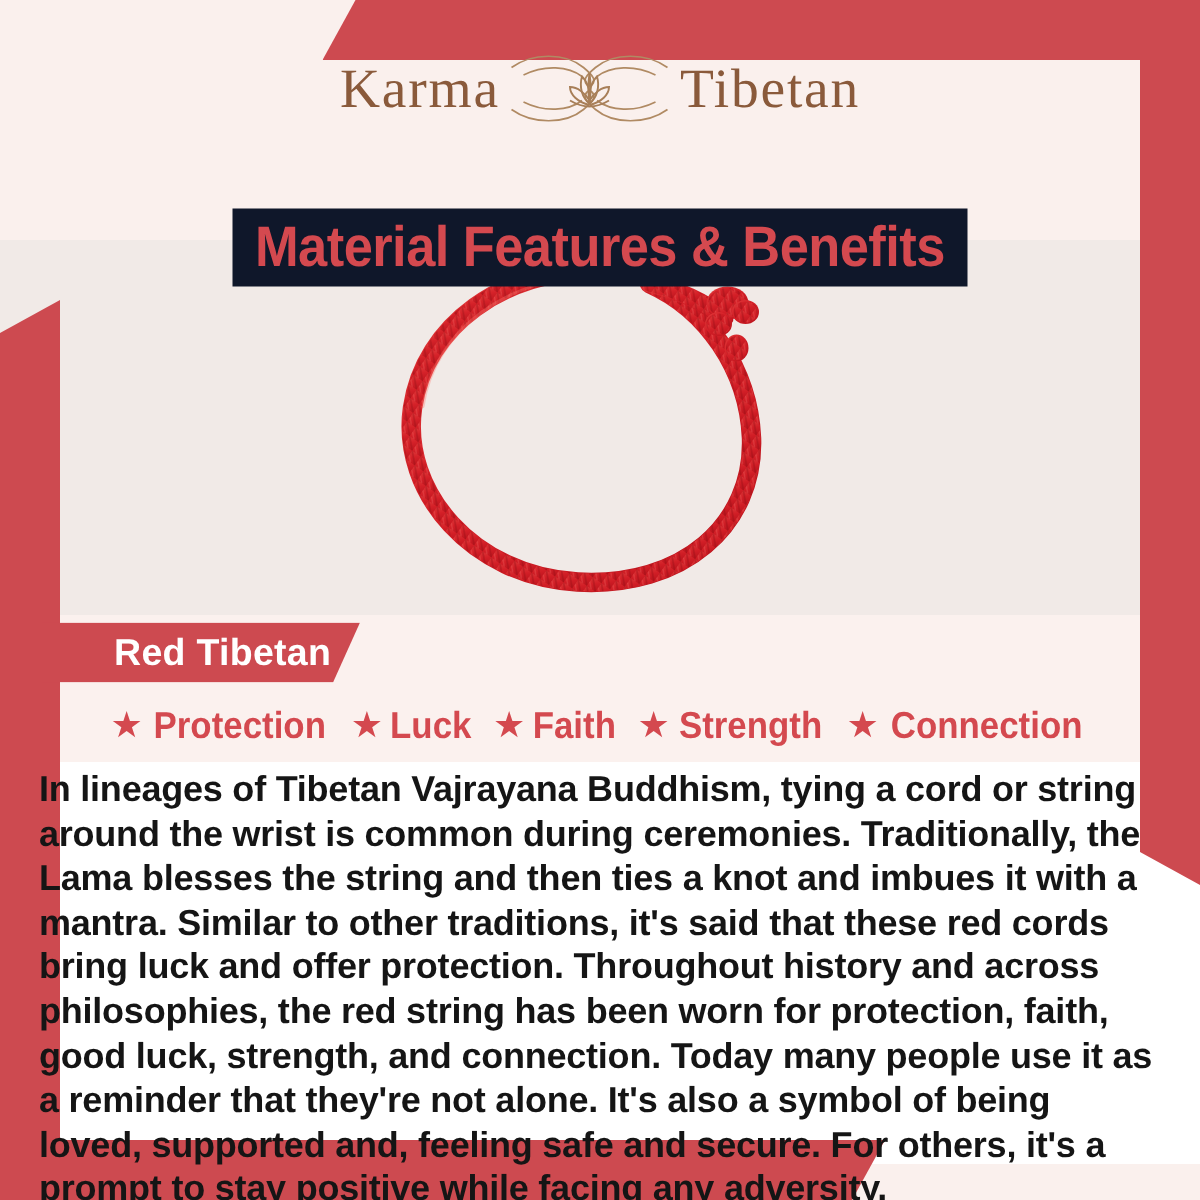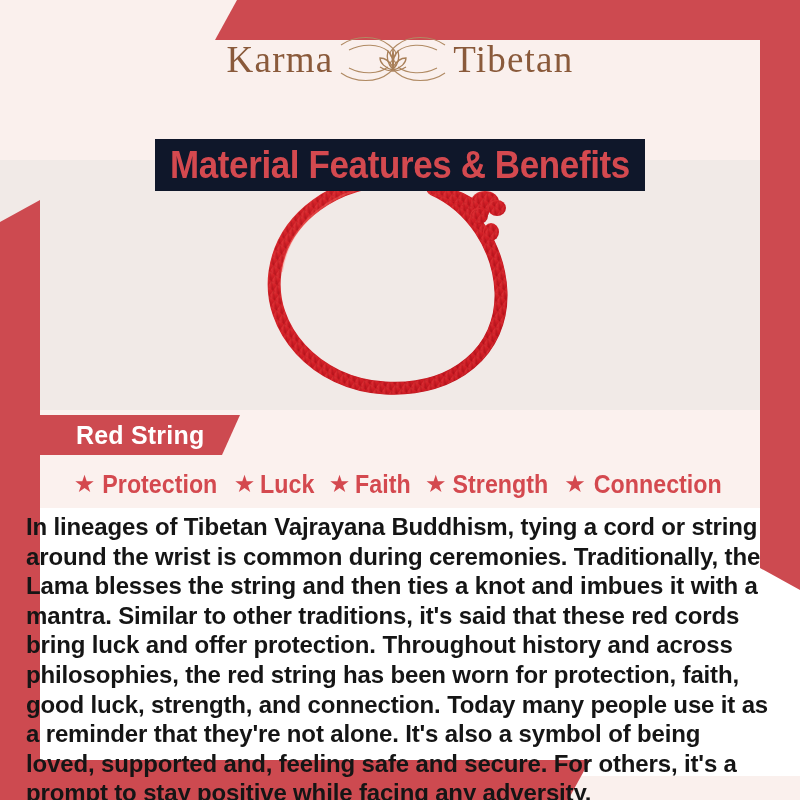--- a/index.html
+++ b/index.html
@@ -222,21 +222,21 @@
       <ellipse cx="234" cy="56" rx="9" ry="8" fill="url(#cord)"></ellipse>
       <ellipse cx="234" cy="56" rx="8" ry="7" fill="url(#braid)" opacity="0.85"></ellipse>
       <ellipse cx="246" cy="72" rx="8" ry="9" fill="url(#cord)"></ellipse>
       <ellipse cx="246" cy="72" rx="7" ry="8" fill="url(#braid)" opacity="0.85"></ellipse>
 
       <path d="M150 24 C 96 25, 45 58, 37 111" fill="none" stroke="#ff7a72" stroke-width="2" opacity="0.35" stroke-linecap="round"></path>
     </svg>
   </div>
 
   <div class="ribbon">
-    <span class="ribbon-text">Red String</span>
+    <span class="ribbon-text">Red Tibetan</span>
   </div>
 
   <div class="features">
     <div class="feature">
       <span class="star">★</span>
       <span class="feature-label">Protection</span>
     </div>
     <div class="feature">
       <span class="star">★</span>
       <span class="feature-label">Luck</span>

